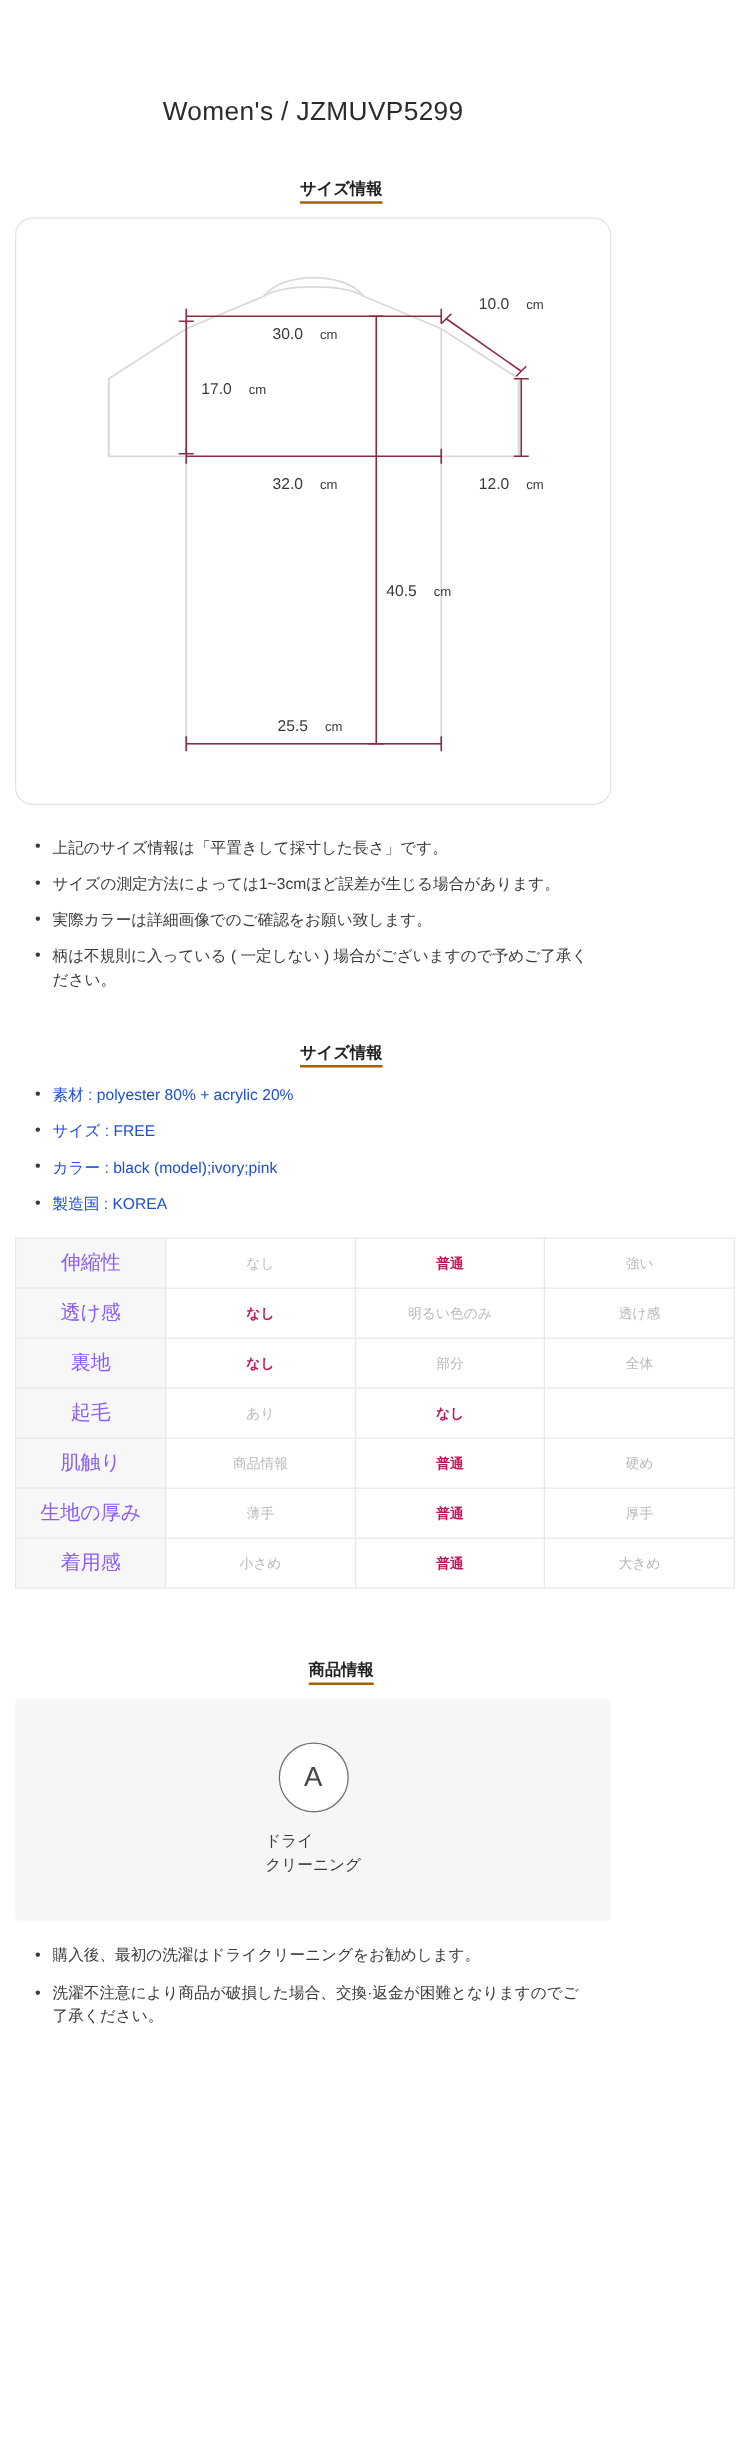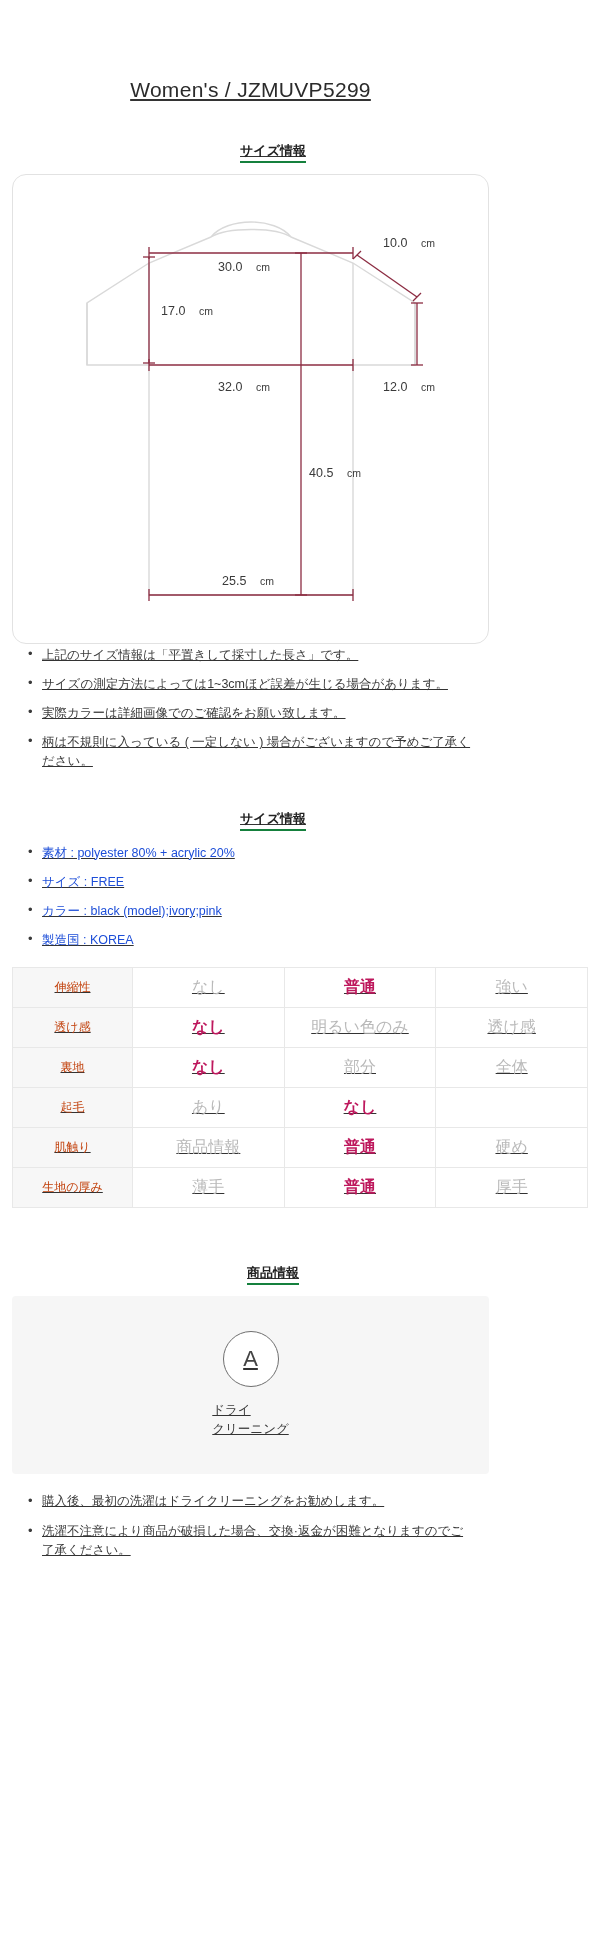--- a/index.html
+++ b/index.html
@@ -8,21 +8,20 @@
     background: #ffffff;
     font-family: "Liberation Sans", sans-serif;
     color: #333333;
   }
   .page {
     width: 501px;
     min-height: 1950px;
     position: relative;
     background: #fff;
     padding: 0;
-    text-decoration: underline;
   }
 
   
   .product-title {
     text-align: center;
     font-size: 21px;
     font-weight: 400;
     color: #2b2b2b;
     letter-spacing: 0.3px;
     padding-top: 78px;
@@ -31,39 +30,39 @@
   
   .section-heading {
     text-align: center;
     font-size: 13px;
     font-weight: 700;
     color: #222;
     margin-top: 40px;
     margin-bottom: 14px;
   }
   .section-heading span.u {
-    border-bottom: 2px solid #15803d;
+    border-bottom: 2px solid #a16207;
     padding-bottom: 3px;
     margin-left: 45px;
   }
 
   
   .diagram-card {
     margin: 0 12px;
     border: 1px solid #e2e2e2;
     border-radius: 14px;
     height: 470px;
     position: relative;
     background: #fff;
   }
   .diagram-card svg { display: block; }
 
   
   .notes {
-    margin: 2px 26px 0 26px;
+    margin: 25px 26px 0 26px;
     padding: 0;
     list-style: none;
   }
   .notes li {
     position: relative;
     padding-left: 16px;
     font-size: 12.5px;
     line-height: 1.45;
     color: #3a3a3a;
     margin-bottom: 11px;
@@ -104,29 +103,29 @@
   .attr-table {
     width: 576px;
     margin: 18px 12px 0 12px;
     border-collapse: collapse;
     table-layout: fixed;
   }
   .attr-table td {
     border: 1px solid #e8e8e8;
     height: 40px;
     text-align: center;
-    font-size: 16px;
+    font-size: 11px;
     color: #b9b9b9;
     vertical-align: middle;
   }
   .attr-table td.rowhead {
     width: 120px;
     background: #f7f7f7;
-    color: #c2410c;
-    font-size: 12px;
+    color: #8b5cf6;
+    font-size: 16px;
     font-weight: 400;
   }
   .attr-table td.active {
     color: #be185d;
     font-weight: 700;
   }
 
   
   .care-card {
     margin: 14px 12px 0 12px;
@@ -317,20 +316,26 @@
         <td>商品情報</td>
         <td class="active">普通</td>
         <td>硬め</td>
       </tr>
       <tr>
         <td class="rowhead">生地の厚み</td>
         <td>薄手</td>
         <td class="active">普通</td>
         <td>厚手</td>
       </tr>
+      <tr>
+        <td class="rowhead">着用感</td>
+        <td>小さめ</td>
+        <td class="active">普通</td>
+        <td>大きめ</td>
+      </tr>
     </tbody>
   </table>
 
   <div class="section-heading" style="margin-top:56px;">
     <span class="u">商品情報</span>
   </div>
 
   <div class="care-card">
     <div class="care-circle">
       <span>A</span>

